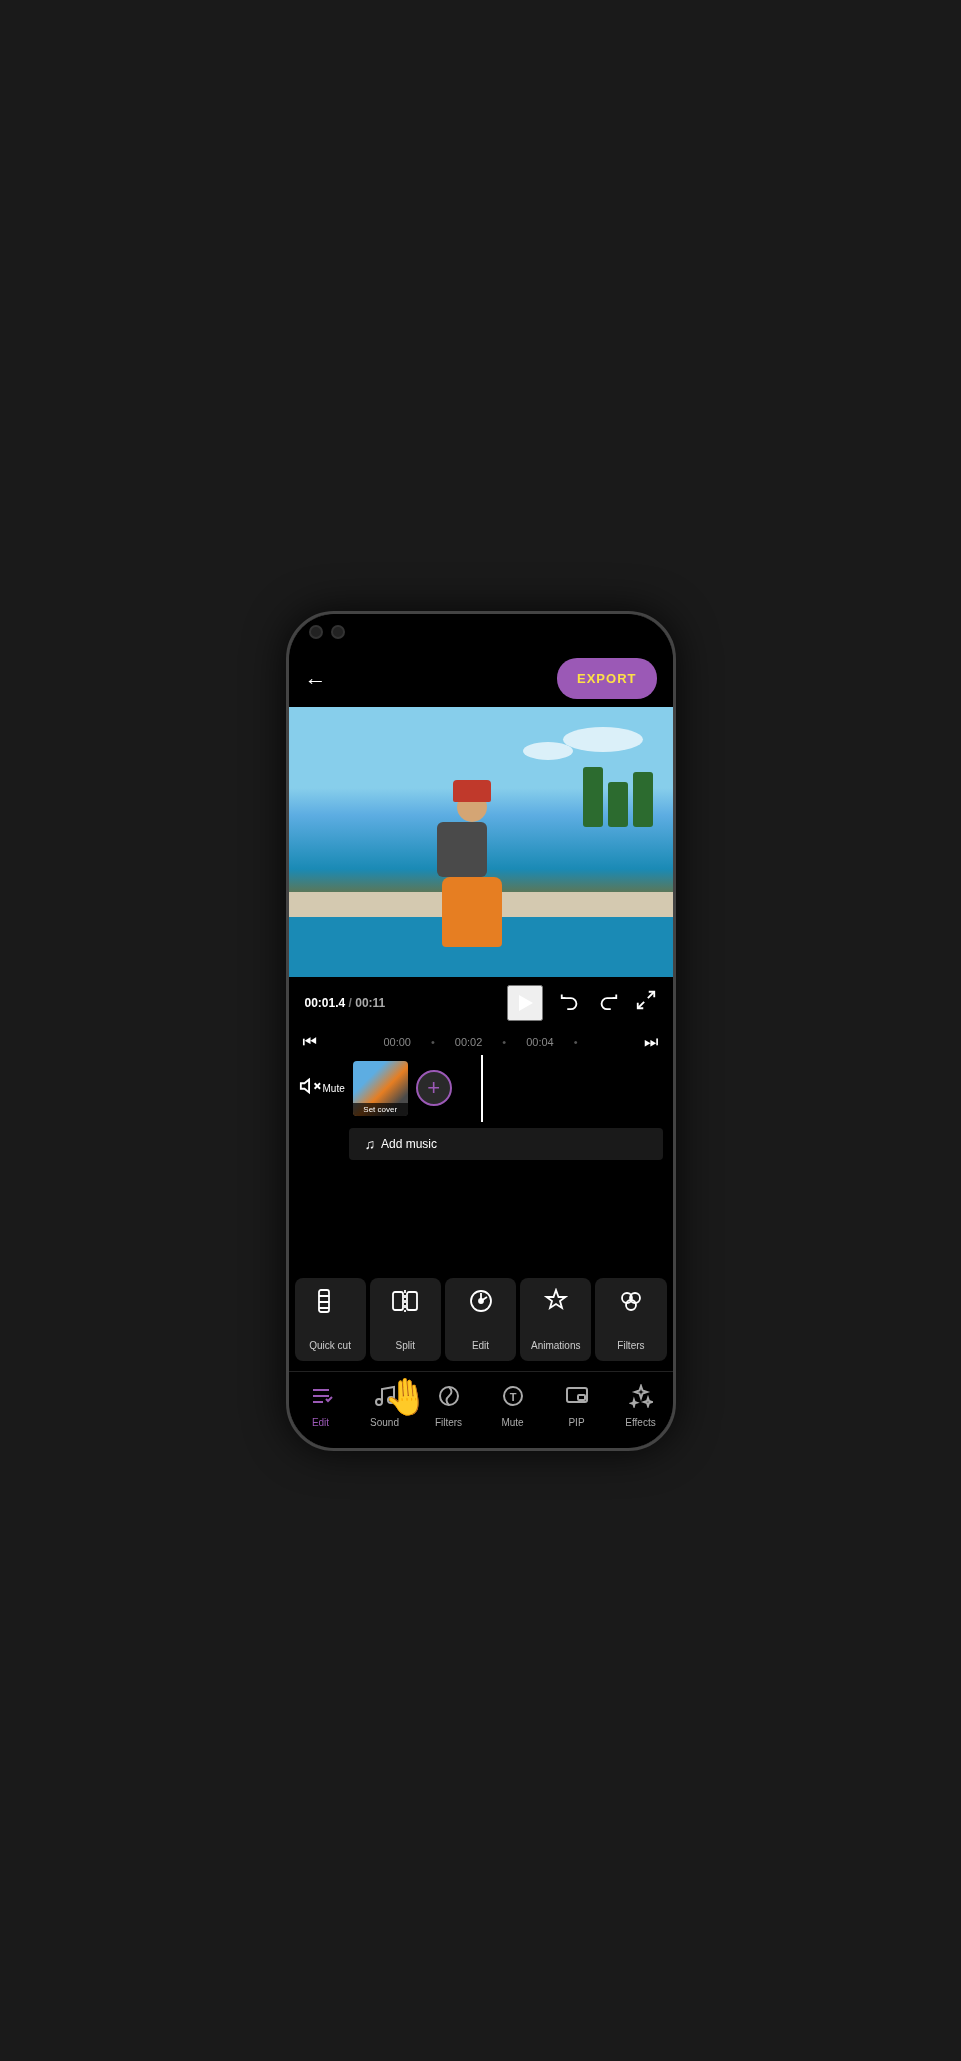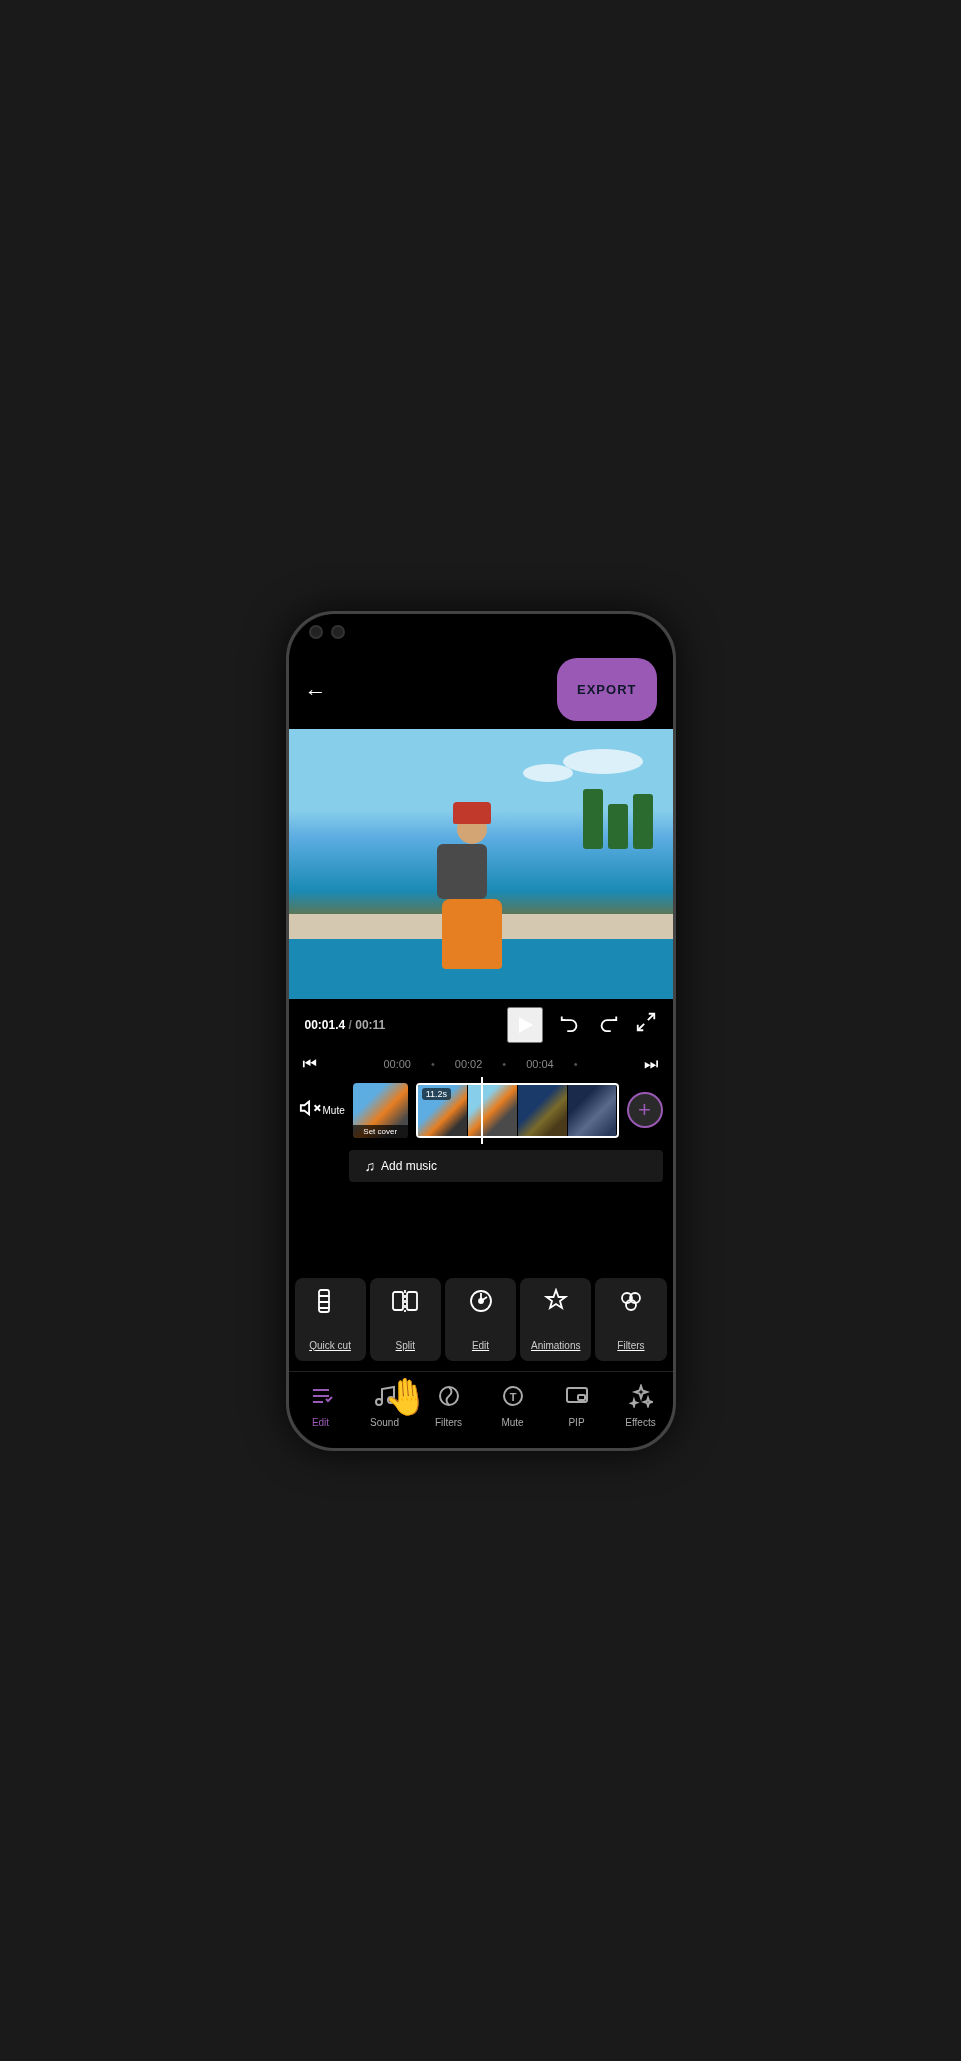--- a/index.html
+++ b/index.html
@@ -63,24 +63,24 @@
     }
     .back-btn {
       color: #fff;
       font-size: 22px;
       cursor: pointer;
       background: none;
       border: none;
     }
     .export-btn {
       background: #9B59B6;
-      color: #0f172a;
+      color: #fde047;
       border: none;
       border-radius: 20px;
-      padding: 24px 20px;
+      padding: 13px 20px;
       font-size: 13px;
       font-weight: bold;
       cursor: pointer;
       letter-spacing: 1px;
     }
     
     .video-preview {
       width: 100%;
       height: 270px;
       background: linear-gradient(180deg, #87CEEB 0%, #87CEEB 30%, #5DADE2 40%, #1a8ab5 60%, #8B6914 75%, #6B4F2A 85%, #1a6a8a 95%, #1a6a8a 100%);
@@ -383,21 +383,20 @@
       display: flex;
       flex-direction: column;
       align-items: center;
       gap: 20px;
       background: #1e1e1e;
       border: none;
       border-radius: 8px;
       padding: 10px 4px;
       cursor: pointer;
       color: #fff;
-      text-decoration: underline;
     }
     .tool-icon {
       font-size: 22px;
       color: #fff;
     }
     .tool-label {
       font-size: 10px;
       color: #ccc;
     }
 
@@ -551,27 +550,20 @@
             </svg>
           </span>
           <span>Mute</span>
         </div>
 
         <div class="set-cover-thumb">
           <div style="width:100%;height:100%;background:linear-gradient(135deg,#5DADE2 30%,#E67E22 55%,#4A4A4A 80%);"></div>
           <div class="set-cover-label">Set cover</div>
         </div>
 
-        <div class="clip-strip">
-          <div class="clip-duration-badge">11.2s</div>
-          <div class="clip-frame clip-frame-1"></div>
-          <div class="clip-frame clip-frame-2"></div>
-          <div class="clip-frame clip-frame-3"></div>
-          <div class="clip-frame clip-frame-4"></div>
-        </div>
 
         <div class="add-clip-btn">+</div>
       </div>
 
       <div style="position:absolute;left:50%;top:0;bottom:0;width:2px;background:#fff;z-index:20;pointer-events:none;"></div>
     </div>
 
     <div class="add-music-bar">
       <button class="add-music-btn">
         <span class="music-icon">♫</span>

